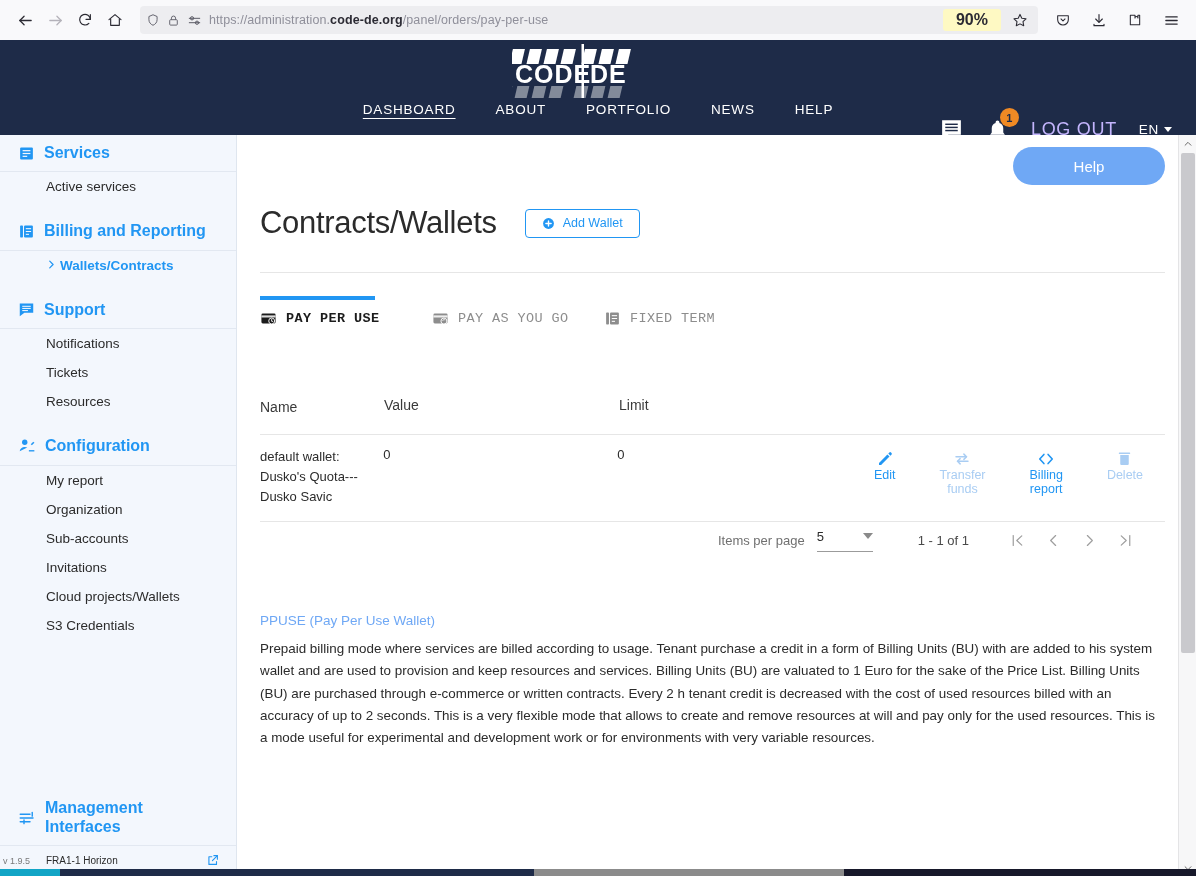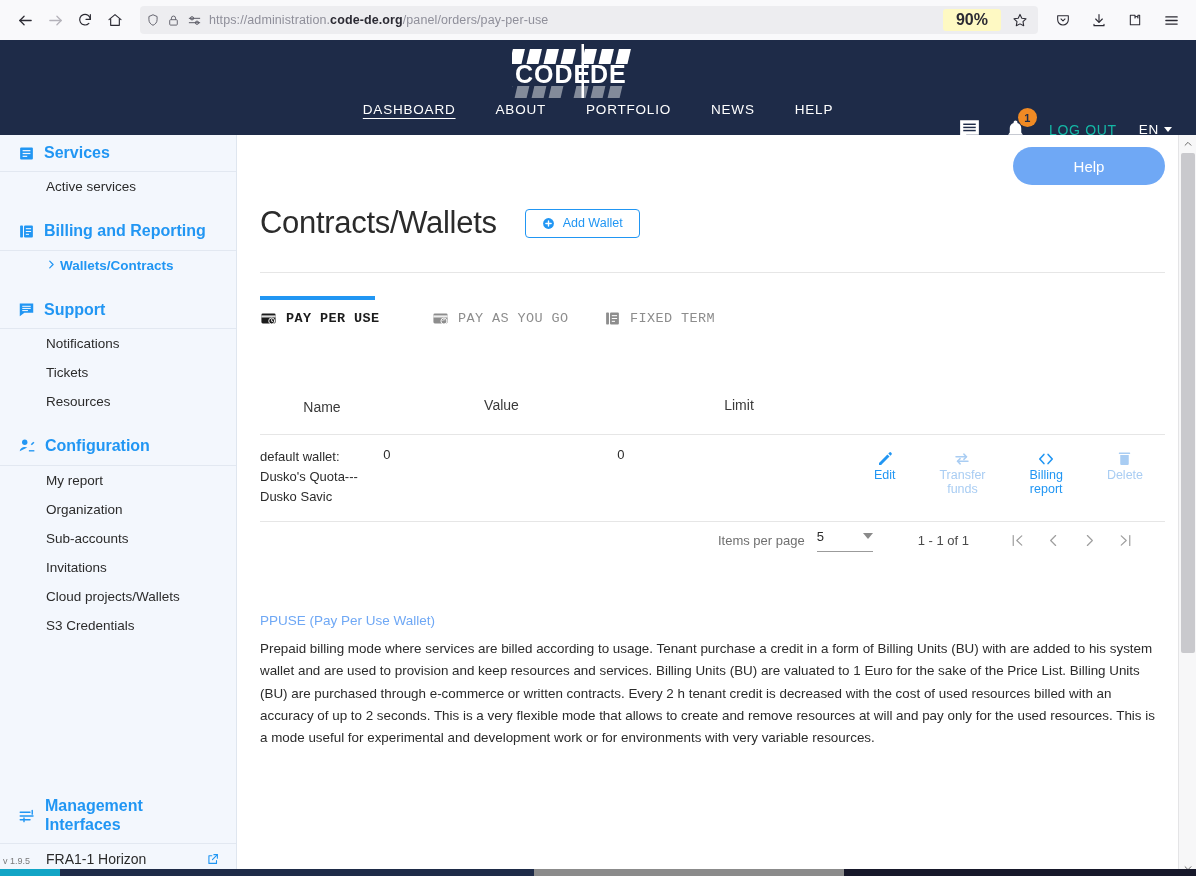--- a/index.html
+++ b/index.html
@@ -51,21 +51,21 @@
   .main-nav a.active { text-decoration: underline; text-underline-offset: 4px; }
   .header-right {
     margin-left: auto; display: flex; align-items: center; gap: 22px; padding-right: 6px;
   }
   .hdr-icon { position: relative; color: #fff; display: flex; align-items: center; }
   .badge {
     position: absolute; top: -10px; right: -10px; width: 19px; height: 19px;
     background: #f08a24; color: #1e2b48; border-radius: 50%;
     font-size: 11px; font-weight: 700; display: flex; align-items: center; justify-content: center;
   }
-  .logout { color: #14b8a6; font-size: 14px; letter-spacing: .7px; }
+  .logout { color: #c4b5fd; font-size: 18px; letter-spacing: .7px; }
   .lang { color: #fff; font-size: 13.5px; letter-spacing: .7px; display: flex; align-items: center; gap: 5px; }
   .caret-d { width: 0; height: 0; border-left: 4.5px solid transparent; border-right: 4.5px solid transparent; border-top: 5px solid #fff; }
 
   
   .sidebar {
     position: absolute; top: 135px; left: 0; width: 237px; height: 741px;
     background: #f3f7fd; border-right: 1px solid #dfe6ef;
     display: flex; flex-direction: column;
   }
   .side-top { flex: none; }
@@ -80,21 +80,21 @@
   .side-link {
     display: block; padding: 7px 14px 7px 46px; font-size: 13.5px; color: #2b2b2b;
     text-decoration: none;
   }
   .side-link.active { color: #2196f3; font-weight: 600; position: relative; padding-left: 60px; }
   .side-link.active .chev { position: absolute; left: 46px; top: 50%; transform: translateY(-50%); }
   .side-gap { height: 12px; }
   .side-spacer { flex: 1; }
   .side-bottom { flex: none; padding-bottom: 2px; }
   .ext-row {
-    display: flex; align-items: center; padding: 7px 16px 7px 46px; font-size: 14px; color: #2b2b2b;
+    display: flex; align-items: center; padding: 7px 16px 7px 46px; font-size: 10px; color: #2b2b2b;
   }
   .ext-row .ext-icon { margin-left: auto; color: #2196f3; display: flex; }
   .version { position: absolute; left: 3px; bottom: 10px; font-size: 9px; color: #7a7a7a; }
 
   
   .main {
     position: absolute; top: 135px; left: 238px; width: 940px; height: 741px;
     background: #fff; overflow: hidden;
   }
   .help-btn {
@@ -133,21 +133,21 @@
   .tab-1 { width: 172px; }
 
   
   .table { position: absolute; top: 252px; left: 22px; width: 905px; }
   .t-row { display: flex; align-items: flex-start; }
   .t-head { padding: 10px 0 16px 0; border-bottom: 1px solid #e6e6e6; }
   .t-body { padding: 12px 0 14px 0; border-bottom: 1px solid #e6e6e6; }
   .c-name { width: 124px; font-size: 13px; color: #2b2b2b; line-height: 1.52; }
   .c-val { width: 235px; font-size: 13px; color: #2b2b2b; }
   .c-lim { width: 240px; font-size: 13px; color: #2b2b2b; }
-  .t-head .c-name, .t-head .c-val, .t-head .c-lim { font-size: 14px; color: #3a3a3a; text-align: center; }
+  .t-head .c-name, .t-head .c-val, .t-head .c-lim { font-size: 14px; color: #3a3a3a; }
   .c-actions { flex: 1; display: flex; justify-content: flex-end; gap: 26px; padding-right: 22px; padding-top: 2px; }
   .act {
     display: flex; flex-direction: column; 
     background: none; border: none; font-family: inherit; cursor: pointer; margin-left: 18px;
   }
   .act .a-icon { display: flex; align-items: center; justify-content: center; height: 19px; }
   .act .a-label { font-size: 12.5px; }
   .act.enabled .a-icon, .act.enabled .a-label { color: #2196f3; }
   .act.disabled .a-icon, .act.disabled .a-label { color: #a9cdf3; cursor: default; }
 

